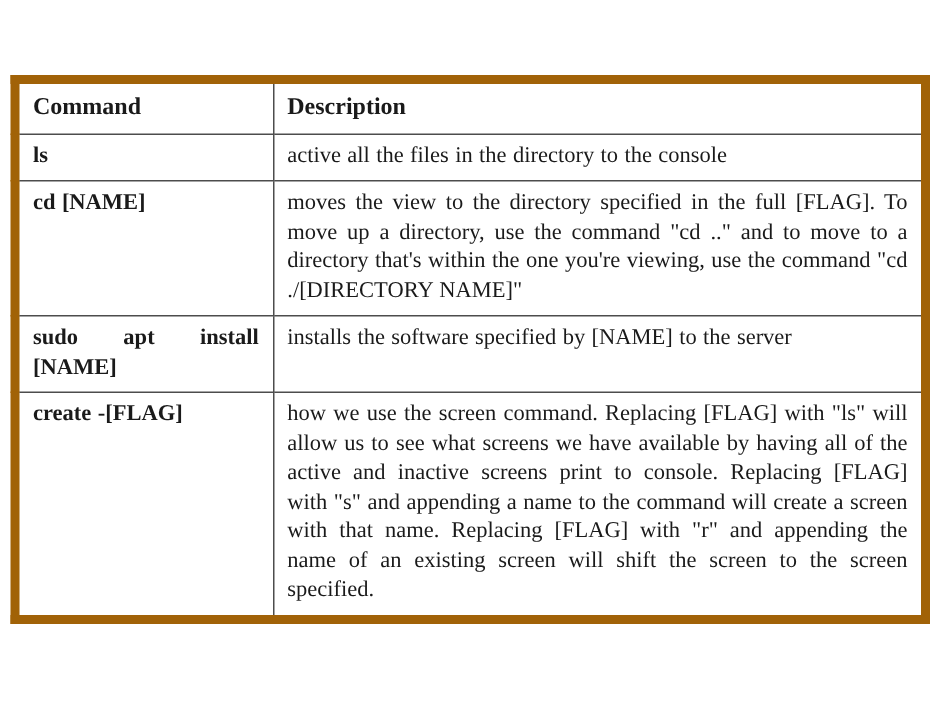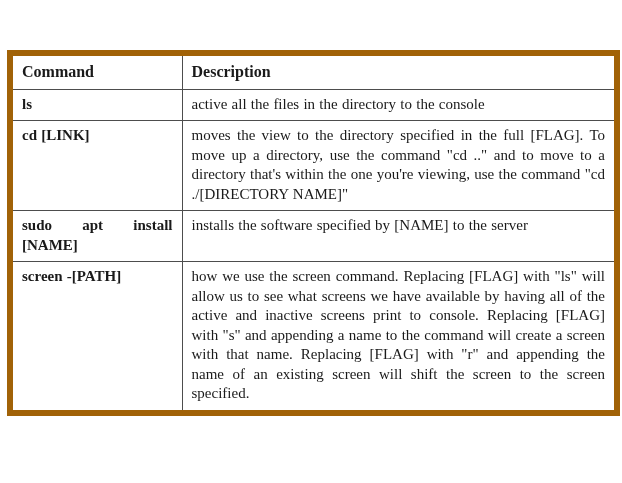--- a/index.html
+++ b/index.html
@@ -67,26 +67,26 @@
         <th>Command</th>
         <th>Description</th>
       </tr>
     </thead>
     <tbody>
       <tr>
         <td class="cmd">ls</td>
         <td class="desc">active all the files in the directory to the console</td>
       </tr>
       <tr>
-        <td class="cmd">cd [LINK]</td>
+        <td class="cmd">cd [NAME]</td>
         <td class="desc">moves the view to the directory specified in the full [FLAG]. To move up a directory, use the command "cd .." and to move to a directory that's within the one you're viewing, use the command "cd ./[DIRECTORY NAME]"</td>
       </tr>
       <tr>
         <td class="cmd">sudo apt install [NAME]</td>
         <td class="desc">installs the software specified by [NAME] to the server</td>
       </tr>
       <tr>
-        <td class="cmd">screen -[PATH]</td>
+        <td class="cmd">create -[FLAG]</td>
         <td class="desc">how we use the screen command.  Replacing [FLAG] with "ls" will allow us to see what screens we have available by having all of the active and inactive screens print to console.  Replacing [FLAG] with "s" and appending a name to the command will create a screen with that name.  Replacing [FLAG] with "r" and appending the name of an existing screen will shift the screen to the screen specified.</td>
       </tr>
     </tbody>
   </table>
 </div>
 
 </body></html>

